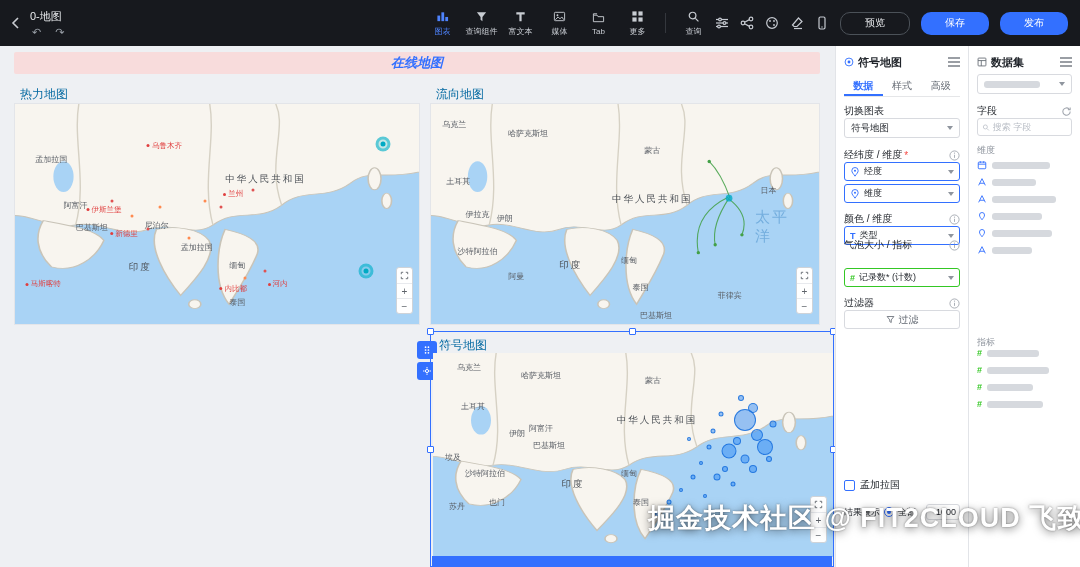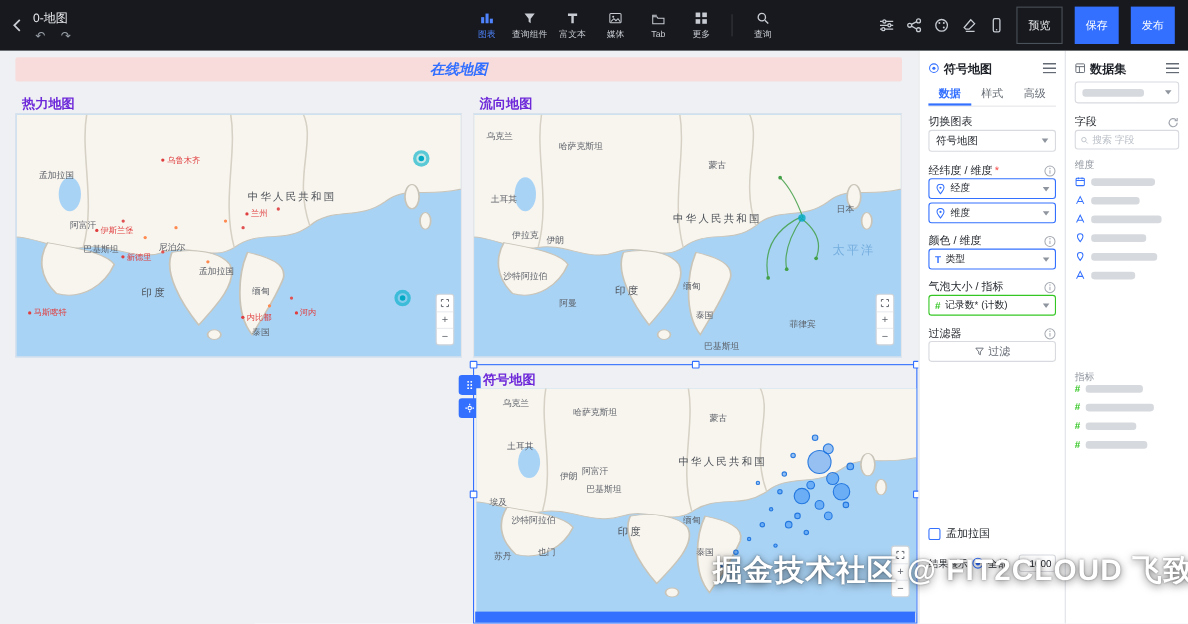--- a/index.html
+++ b/index.html
@@ -11,36 +11,36 @@
   .tb-title{position:absolute;left:30px;top:9px;font-size:11px;color:#e8eaed}
   .tb-ur{position:absolute;left:32px;top:26px;display:flex;gap:14px;font-size:11px;color:#9aa0a8}
   .tools{position:absolute;left:424px;top:0;height:46px;display:flex;align-items:center;gap:2px}
   .tool{width:37px;display:flex;flex-direction:column;align-items:center;gap:3px;cursor:pointer;color:#c8ccd2}
   .tool svg{width:13px;height:13px;display:block}
   .tool .tl{font-size:8px;white-space:nowrap}
   .tool.active{color:#4e83fd}
   .vsep{width:1px;height:20px;background:#34373d;margin:0 7px}
   .tb-right{position:absolute;right:12px;top:0;height:46px;display:flex;align-items:center;gap:11px}
   .tb-ic{width:14px;height:14px;color:#c6cad1}
-  .btn{height:34px;padding:0 10px;border-radius:0;font-size:10px;display:flex;align-items:center;justify-content:center;cursor:pointer;white-space:nowrap}
+  .btn{height:23px;padding:0 24px;border-radius:10px;font-size:10px;display:flex;align-items:center;justify-content:center;cursor:pointer;white-space:nowrap}
   .btn.ghost{border:1px solid #4b5158;color:#e6e8eb;background:transparent}
   .btn.solid{background:#3370ff;color:#fff}
   
   .banner{position:absolute;left:14px;top:52px;width:806px;height:22px;background:#f8dcdc;border-radius:2px;display:flex;align-items:center;justify-content:center;font-size:13px;font-weight:bold;font-style:italic;color:#3370ff}
-  .ctitle{position:absolute;font-size:12px;font-weight:700;color:#6d28d9;white-space:nowrap}
+  .ctitle{position:absolute;font-size:12px;font-weight:400;color:#0369a1;white-space:nowrap}
   .map-card{position:absolute;background:#a9d3f5;border:1px solid #e3e5e9;overflow:hidden}
   .land-svg{position:absolute;left:0;top:0;width:100%;height:100%}
   .land{fill:#f8f5ef;stroke:#c9c4b8;stroke-width:.4}
   .bline{fill:none;stroke:#d6d1c4;stroke-width:.35}
   .lake{fill:#a9d3f5}
   .mlbl{position:absolute;transform:translate(-50%,-50%);font-size:8px;color:#5a5f66;white-space:nowrap;z-index:2}
   .mlbl.big{font-size:9.5px;letter-spacing:2px;color:#4c5157}
   .mcity{position:absolute;transform:translate(-50%,-50%);font-size:7.5px;color:#e03e3e;white-space:nowrap;z-index:2}
   .mcity::before{content:"";display:inline-block;width:3px;height:3px;border-radius:50%;background:#e03e3e;margin-right:2px;vertical-align:middle}
-  .ocean{position:absolute;transform:translate(-50%,-50%);font-size:11px;color:#74aede;letter-spacing:2px;z-index:2}
+  .ocean{position:absolute;transform:translate(-50%,-50%);font-size:15px;color:#74aede;letter-spacing:2px;z-index:2}
   .map-ctl{position:absolute;right:6px;bottom:10px;width:17px;border:1px solid #cfd3d8;border-radius:3px;background:#fff;z-index:5;overflow:hidden}
   .mc{height:15px;display:flex;align-items:center;justify-content:center;font-size:10px;color:#5f646b;border-top:1px solid #e8eaee;cursor:pointer}
   .mc:first-child{border-top:none}
   .teal-marker{position:absolute;width:15px;height:15px;border:3px solid rgba(0,176,200,.55);border-radius:50%;background:rgba(0,176,200,.2);transform:translate(-50%,-50%);z-index:3}
   .teal-marker::after{content:"";position:absolute;left:2px;top:2px;width:5px;height:5px;border-radius:50%;background:#00aac4}
   .hdot{position:absolute;width:3px;height:3px;border-radius:50%;transform:translate(-50%,-50%);z-index:2}
   .bubble{position:absolute;border-radius:50%;background:rgba(32,128,246,.45);border:1px solid rgba(24,110,220,.85);transform:translate(-50%,-50%);z-index:3}
   .flow-svg{position:absolute;left:0;top:0;width:100%;height:100%;z-index:2}
   
   .sel{position:absolute;left:430px;top:331px;width:404px;height:236px;border:1px solid #3370ff;z-index:4}
@@ -470,21 +470,21 @@
           <line x1="6" y1="5.2" x2="6" y2="8.6"></line>
           <circle cx="6" cy="3.4" r=".7" fill="currentColor" stroke="none"></circle>
         </svg>
     </div>
     <div class="chip" style="top:180px">
       <span class="glyph-b">T</span>
       <span>类型</span>
       <span class="caret cg"></span>
     </div>
 
-    <div class="sec" style="top:208px">
+    <div class="sec" style="top:192px">
       <span class="p-label">气泡大小 / 指标</span>
       <span class="sp"></span>
       <svg class="info-ic" viewBox="0 0 12 12" fill="none" stroke="currentColor">
           <circle cx="6" cy="6" r="5"></circle>
           <line x1="6" y1="5.2" x2="6" y2="8.6"></line>
           <circle cx="6" cy="3.4" r=".7" fill="currentColor" stroke="none"></circle>
         </svg>
     </div>
     <div class="chip green" style="top:222px">
       <span class="glyph-g">#</span>

